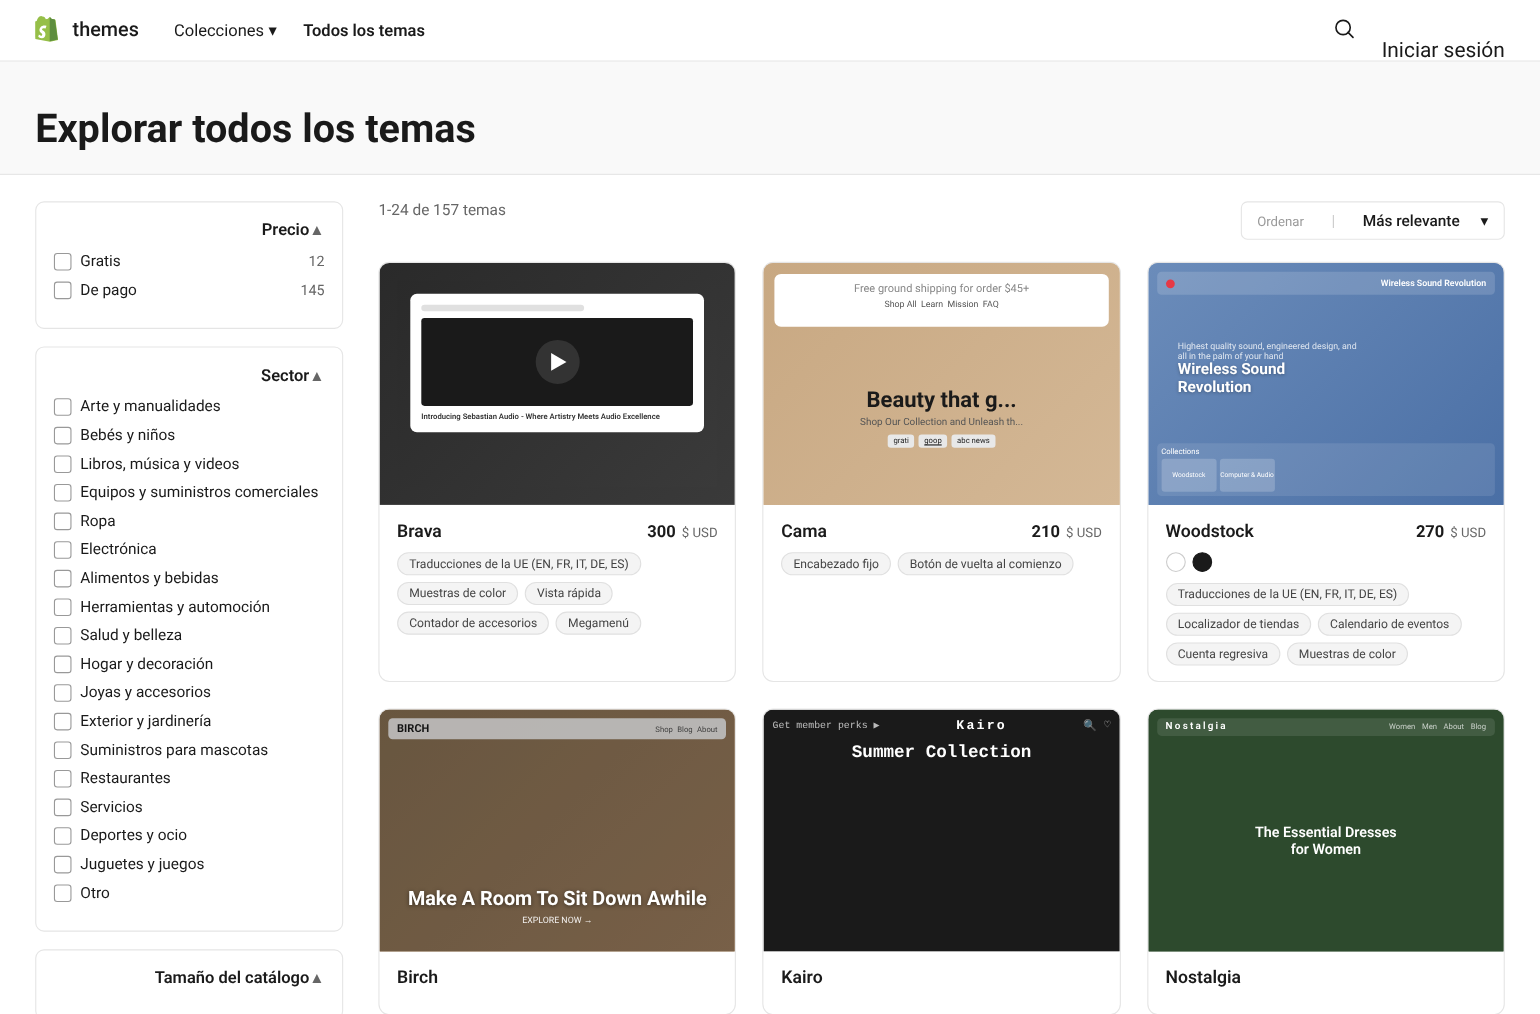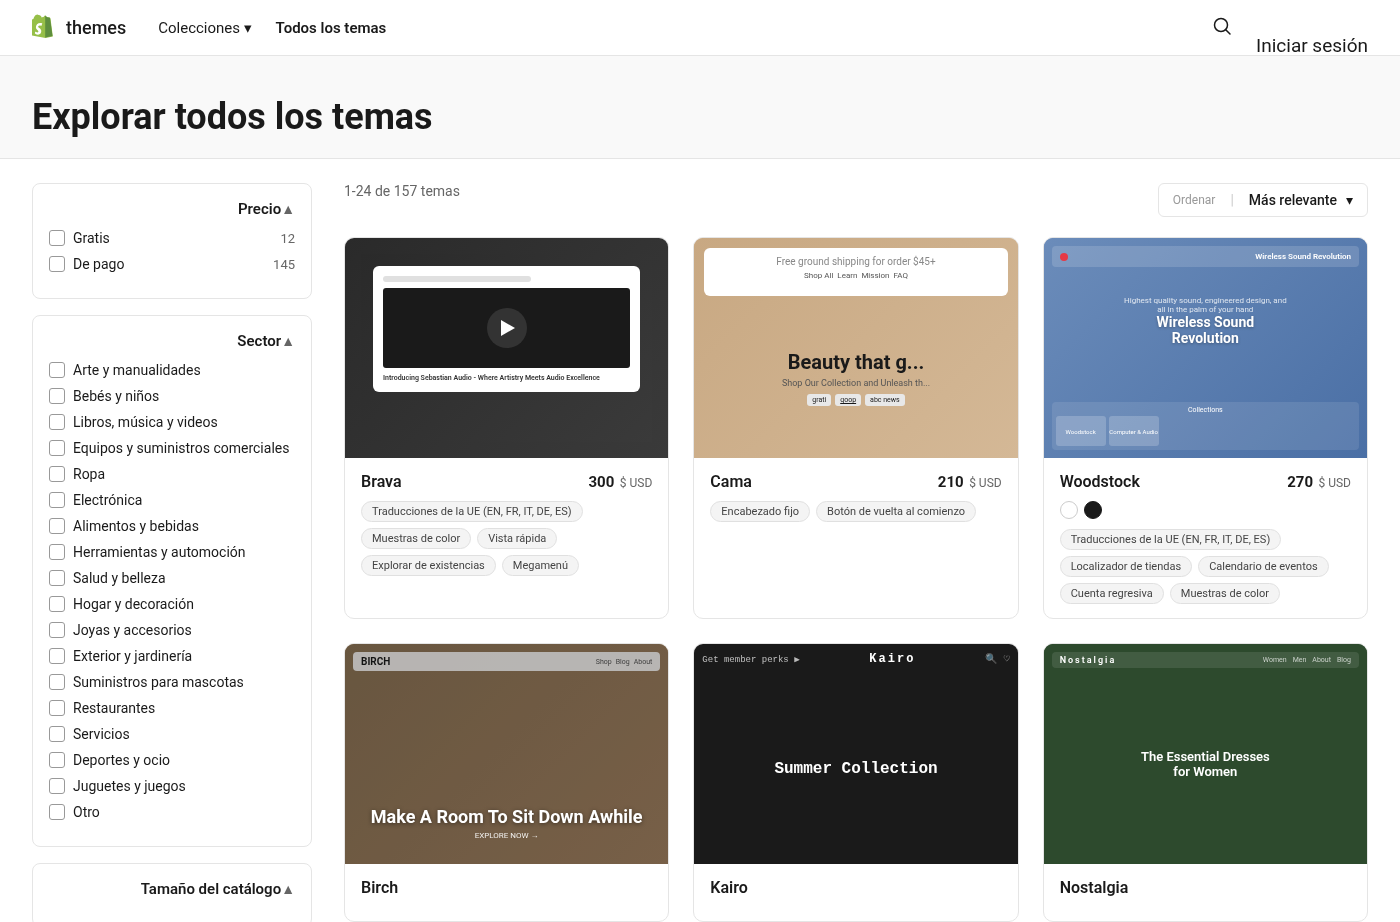--- a/index.html
+++ b/index.html
@@ -37,21 +37,21 @@
     .filter-checkbox { width: 16px; height: 16px; border: 1.5px solid #999; border-radius: 3px; cursor: pointer; appearance: none; flex-shrink: 0; }
     .filter-label { font-size: 14px; color: #1a1a1a; }
     .filter-count { font-size: 13px; color: #666; }
     .sector-item { display: flex; align-items: center; gap: 8px; margin-bottom: 10px; }
     .sector-label { font-size: 14px; color: #1a1a1a; }
 
     
     .content { flex: 1; }
     .content-header { display: flex; align-items: flex-start; justify-content: space-between; margin-bottom: 20px; }
     .results-count { font-size: 14px; color: #666; }
-    .sort-select { display: flex; align-items: center; gap: 9px; border: 1px solid #e5e5e5; border-radius: 6px; padding: 8px 14px; font-size: 14px; background: #fff; cursor: pointer; min-width: 180px; }
+    .sort-select { display: flex; align-items: center; gap: 19px; border: 1px solid #e5e5e5; border-radius: 6px; padding: 8px 14px; font-size: 14px; background: #fff; cursor: pointer; min-width: 180px; }
     .sort-label-prefix { font-size: 12px; color: #999; }
     .sort-value { font-size: 14px; color: #1a1a1a; font-weight: 500; flex: 1; }
 
     
     .theme-grid { display: grid; grid-template-columns: repeat(3, 1fr); gap: 24px; }
     .theme-card { border: 1px solid #e5e5e5; border-radius: 10px; overflow: hidden; background: #fff; }
     .theme-image { width: 100%; height: 220px; object-fit: cover; overflow: hidden; background: #f0f0f0; position: relative; }
     .theme-info { padding: 14px 16px; }
     .theme-name-price { display: flex; justify-content: space-between; align-items: center; margin-bottom: 10px; }
     .theme-name { font-size: 16px; font-weight: 600; }
@@ -256,21 +256,21 @@
       <div class="theme-price">
         <span class="amount">300</span>
         <span class="currency">$ USD</span>
       </div>
         </div>
 
       <div class="tags">
         <span class="tag">Traducciones de la UE (EN, FR, IT, DE, ES)</span>
               <span class="tag">Muestras de color</span>
               <span class="tag">Vista rápida</span>
-              <span class="tag">Explorar de existencias</span>
+              <span class="tag">Contador de accesorios</span>
               <span class="tag">Megamenú</span>
       </div>
       </div>
     </div>
         <div class="theme-card">
       <div class="theme-image placeholder-cama">
 
       <div style="width:100%;height:100%;background:linear-gradient(135deg,#c8a882,#d4b896);display:flex;flex-direction:column;align-items:center;justify-content:center;padding:16px;position:relative;">
         <div style="position:absolute;top:10px;left:10px;right:10px;background:#fff;border-radius:6px;padding:8px;">
           <div style="font-size:10px;color:#888;margin-bottom:4px;text-align:center;">Free ground shipping for order $45+</div>
@@ -302,21 +302,21 @@
 
       <div class="tags">
         <span class="tag">Encabezado fijo</span>
               <span class="tag">Botón de vuelta al comienzo</span>
       </div>
       </div>
     </div>
         <div class="theme-card">
       <div class="theme-image placeholder-woodstock">
 
-      <div style="width:100%;height:100%;background:linear-gradient(135deg,#6b8cba,#4a6fa5);display:flex;flex-direction:column;padding:14px;position:relative;text-align:center;">
+      <div style="width:100%;height:100%;background:linear-gradient(135deg,#6b8cba,#4a6fa5);display:flex;flex-direction:column;padding:27px;position:relative;">
         <div style="position:absolute;top:8px;left:8px;right:8px;background:rgba(255,255,255,0.15);border-radius:4px;padding:6px 8px;display:flex;justify-content:space-between;align-items:center;">
           <div style="display:flex;gap:4px;">
             <div style="width:8px;height:8px;background:#e63946;border-radius:50%;"></div>
           </div>
           <span style="font-size:8px;color:#fff;font-weight:600;">Wireless Sound Revolution</span>
         </div>
         <div style="margin-top:40px;">
           <div style="font-size:8px;color:rgba(255,255,255,0.8);margin-top:4px;">Highest quality sound, engineered design, and<br>all in the palm of your hand</div>
           <div style="font-size:14px;font-weight:700;color:#fff;text-shadow:0 1px 3px rgba(0,0,0,0.3);">Wireless Sound<br>Revolution</div>
         </div>
@@ -385,21 +385,21 @@
 
       <div style="width:100%;height:100%;background:#1a1a1a;display:flex;flex-direction:column;position:relative;">
         <div style="position:absolute;top:8px;left:8px;right:8px;display:flex;justify-content:space-between;align-items:center;">
           <span style="font-size:9px;color:rgba(255,255,255,0.7);">Get member perks ▶</span>
           <span style="font-size:12px;font-weight:700;color:#fff;letter-spacing:2px;">Kairo</span>
           <div style="display:flex;gap:6px;">
             <span style="color:rgba(255,255,255,0.7);font-size:10px;">🔍</span>
             <span style="color:rgba(255,255,255,0.7);font-size:10px;">♡</span>
           </div>
         </div>
-        <div style="flex:1;display:flex;align-items:center;justify-content:center;margin-top:30px;">
+        <div style="flex:1;display:flex;align-items:flex-start;justify-content:center;margin-top:30px;">
           <div style="text-align:center;">
             <div style="font-size:16px;font-weight:600;color:#fff;">Summer Collection</div>
           </div>
         </div>
       </div>
       </div>
       <div class="theme-info">
         <div class="theme-name-price">
           <span class="theme-name">Kairo</span>
 

